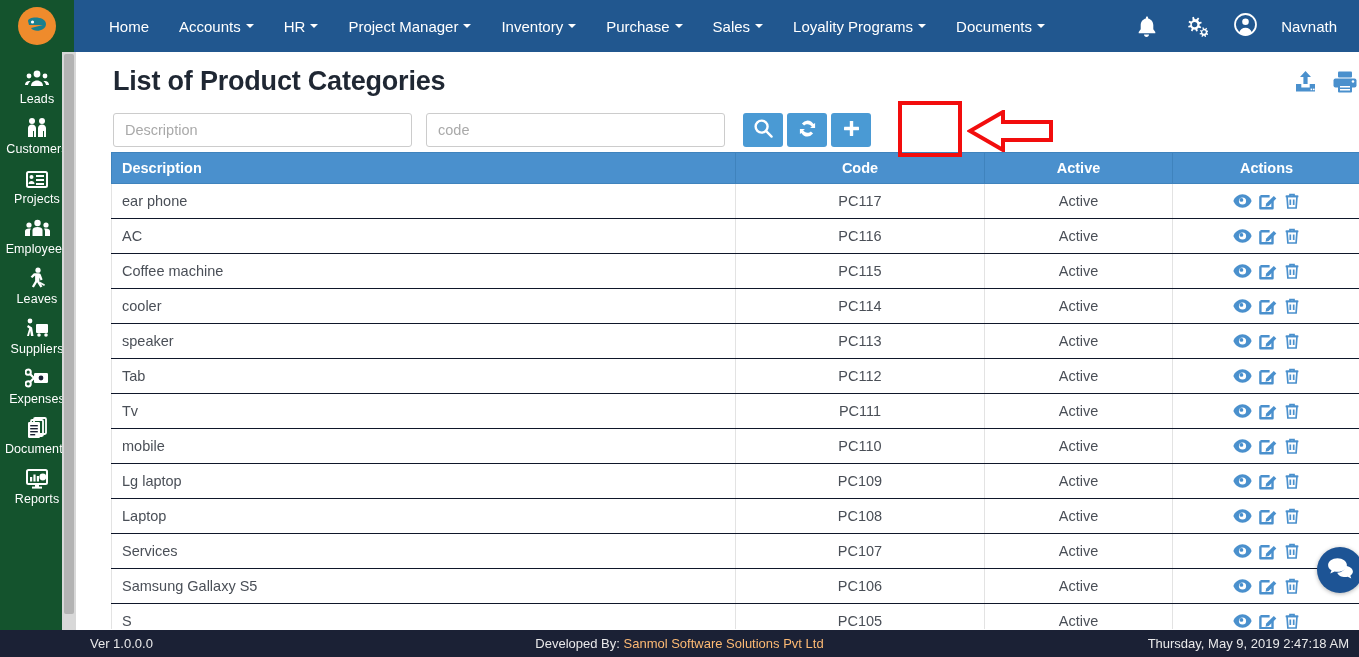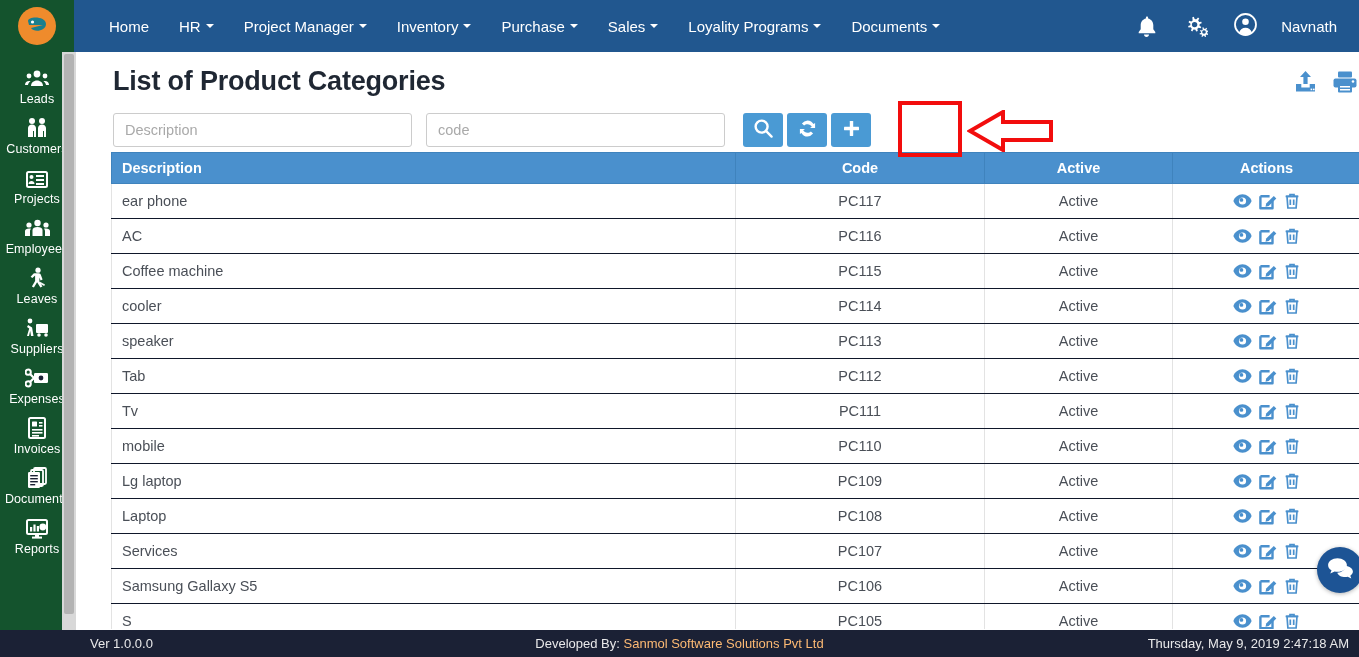--- a/index.html
+++ b/index.html
@@ -330,34 +330,20 @@
           <rect x="9" y="5" width="14" height="10" rx="1.2"></rect>
           <circle cx="16" cy="10" r="2.4" fill="#1b2135"></circle>
           <circle cx="3.2" cy="4.2" r="2.6" fill="none" stroke="#fff" stroke-width="2"></circle>
           <circle cx="3.2" cy="15.8" r="2.6" fill="none" stroke="#fff" stroke-width="2"></circle>
           <path d="M5 6l8 8M5 14l8-8" stroke="#fff" stroke-width="2.2" fill="none"></path>
         </svg>
       </span>
       <span class="s-label">Expenses</span>
     </div>
 
-    <div class="side-item">
-      <span class="s-ico">
-        <svg width="20" height="22" viewBox="0 0 20 22" fill="#fff">
-          <rect x="2" y="1" width="16" height="20" rx="1.5" fill="none" stroke="#fff" stroke-width="2"></rect>
-          <rect x="5" y="4.5" width="5" height="5" rx=".6"></rect>
-          <rect x="12" y="5" width="3.5" height="1.6"></rect>
-            <rect x="12" y="8" width="3.5" height="1.6"></rect>
-          <rect x="5" y="12" width="10.5" height="1.6"></rect>
-            <rect x="5" y="15" width="10.5" height="1.6"></rect>
-            <rect x="5" y="18" width="7" height="1.6"></rect>
-        </svg>
-      </span>
-      <span class="s-label">Invoices</span>
-    </div>
 
     <div class="side-item">
       <span class="s-ico">
         <svg width="21" height="22" viewBox="0 0 21 22" fill="#fff">
           <rect x="7" y="1" width="12" height="16" rx="1.2" fill="none" stroke="#fff" stroke-width="1.8"></rect>
           <rect x="4" y="3" width="12" height="16" rx="1.2" fill="none" stroke="#fff" stroke-width="1.8"></rect>
           <rect x="1" y="5" width="12" height="16" rx="1.2" fill="#fff"></rect>
           <rect x="3.2" y="8" width="7.6" height="1.4" fill="#1b2135"></rect>
           <rect x="3.2" y="11" width="7.6" height="1.4" fill="#1b2135"></rect>
           <rect x="3.2" y="14" width="7.6" height="1.4" fill="#1b2135"></rect>
@@ -386,20 +372,24 @@
 </div>
 
 <div id="side-scroll">
   <div class="thumb"></div>
 </div>
 
 <div id="topnav">
   <div id="nav-left">
     <div class="nav-item">
       <span>Home</span>
+    </div>
+    <div class="nav-item">
+      <span>Accounts</span>
+        <i class="caret"></i>
     </div>
     <div class="nav-item">
       <span>HR</span>
         <i class="caret"></i>
     </div>
     <div class="nav-item">
       <span>Project Manager</span>
         <i class="caret"></i>
     </div>
     <div class="nav-item">

